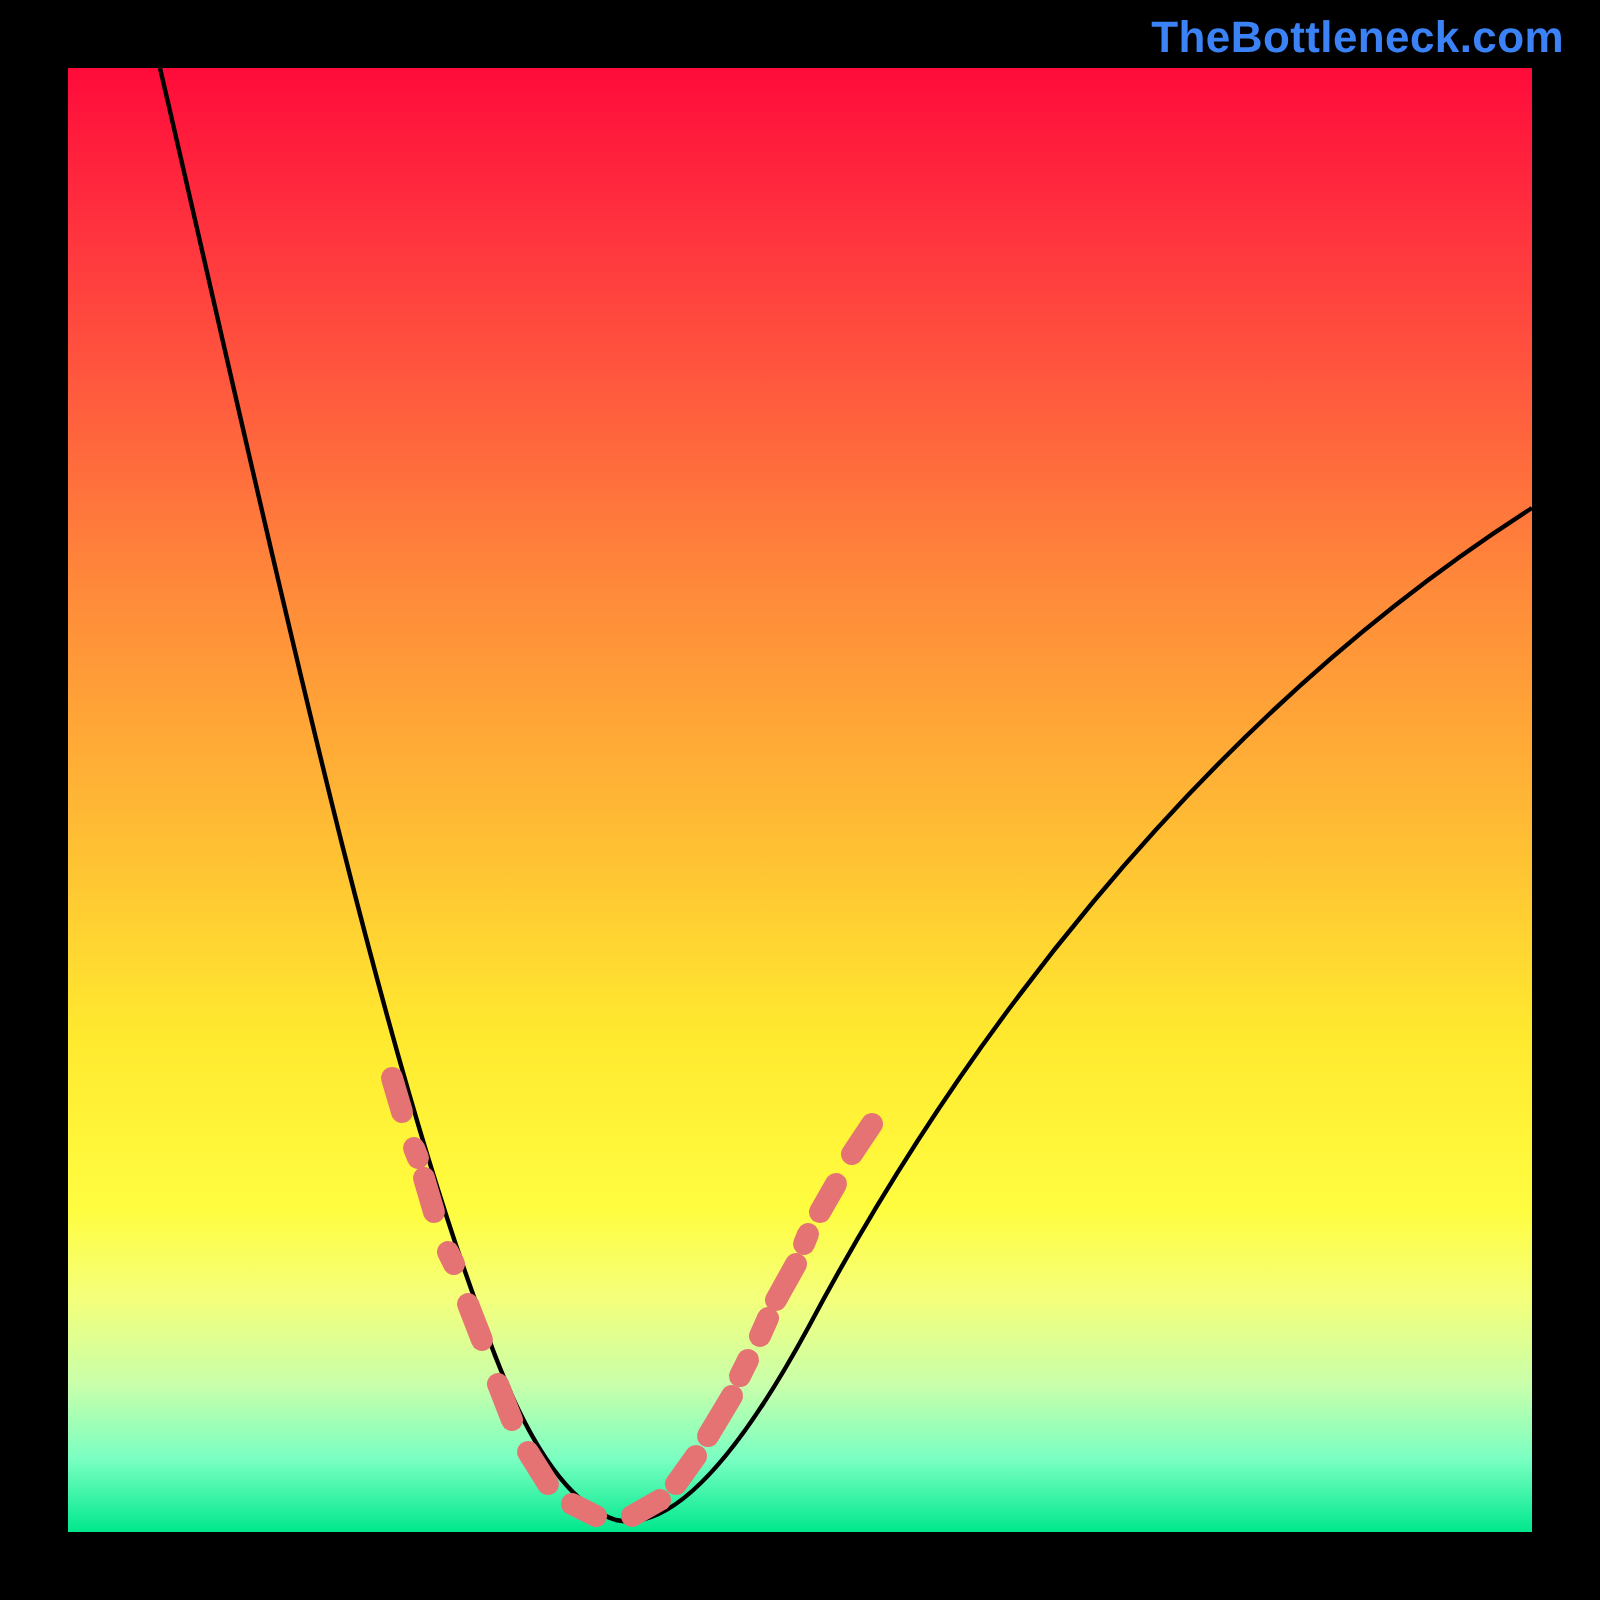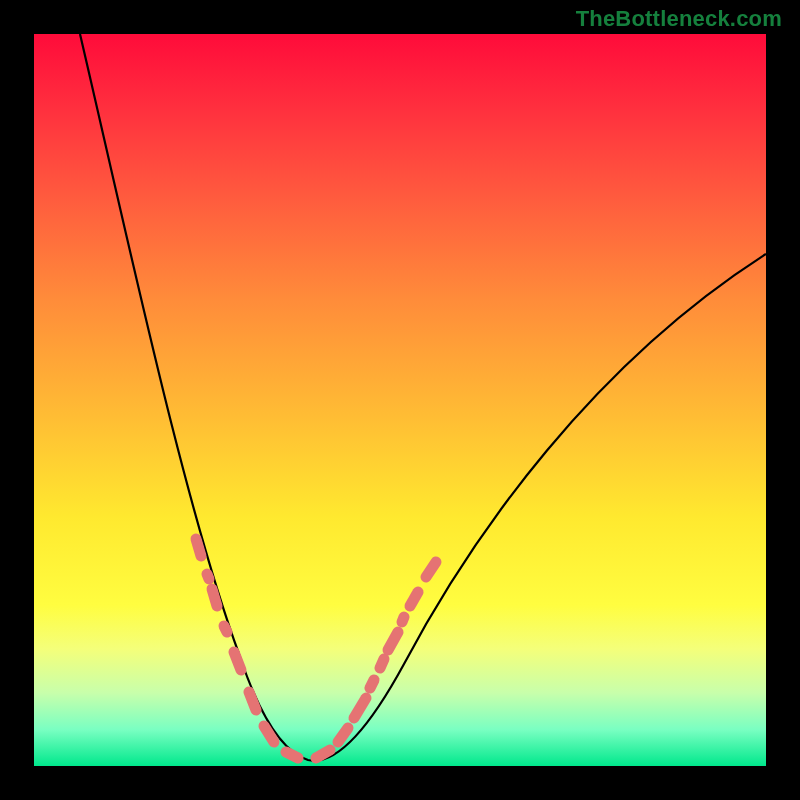--- a/index.html
+++ b/index.html
@@ -16,21 +16,21 @@
     height: 800px;
     background: #000;
   }
   .watermark {
     position: absolute;
     top: 6px;
     right: 18px;
     font-family: Arial, Helvetica, sans-serif;
     font-size: 22px;
     font-weight: 600;
-    color: #15803d;
+    color: #3b82f6;
     letter-spacing: 0.2px;
     z-index: 10;
   }
   .plot-area {
     position: absolute;
     left: 34px;
     top: 34px;
     width: 732px;
     height: 732px;
     overflow: hidden;

